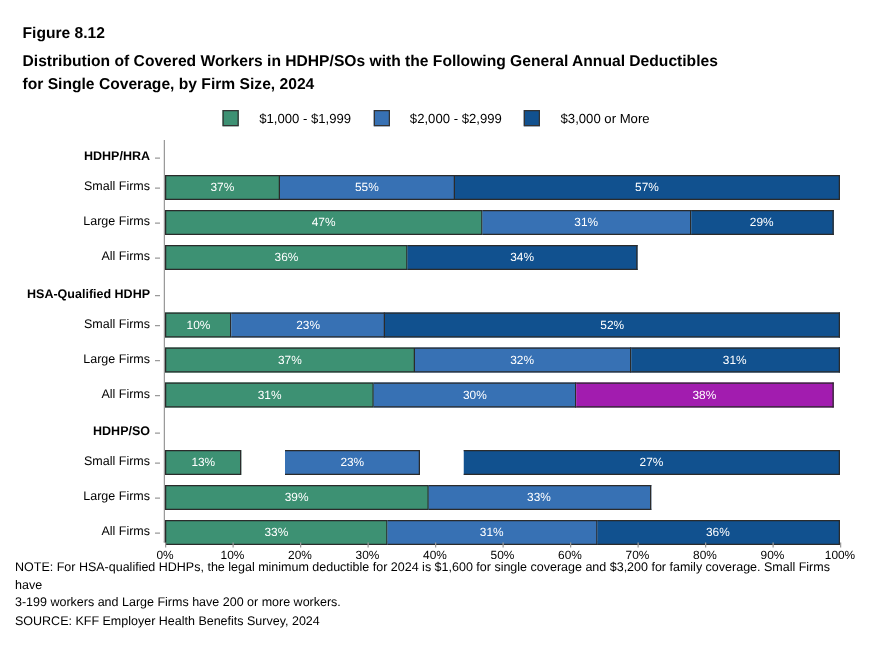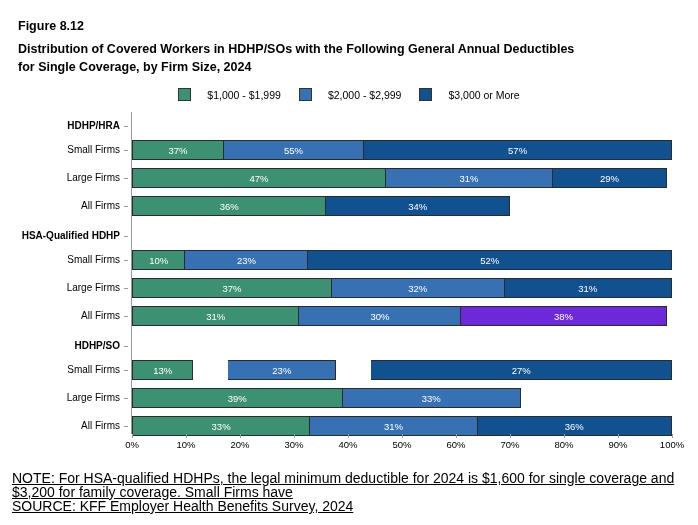--- a/index.html
+++ b/index.html
@@ -142,26 +142,25 @@
   .xtick-mark {
     position: absolute;
     top: 322px;
     width: 1px;
     height: 4px;
     background: #9a9a9a;
   }
   .footnote {
     position: absolute;
     left: 12px;
-    top: 472px;
+    top: 448px;
     width: 672px;
-    font-size: 14px;
+    font-size: 10px;
     line-height: 13.5px;
     color: #000000;
-    text-decoration: underline;
   }
   .footnote div {
     margin-bottom: 1px;
   }
 </style>
 </head>
 <body>
 
 <div class="page">
 
@@ -234,21 +233,21 @@
           <div class="seg" style="width: 68%; background: rgb(17, 81, 143);">52%</div>
         </div>
         <div class="row" style="top: 166px; height: 20px; width: 100%;">
           <div class="seg" style="width: 37%; background: rgb(61, 145, 115);">37%</div>
           <div class="seg" style="width: 32%; background: rgb(55, 113, 180);">32%</div>
           <div class="seg" style="width: 31%; background: rgb(17, 81, 143);">31%</div>
         </div>
         <div class="row" style="top: 194px; height: 20px; width: 100%;">
           <div class="seg" style="width: 31%; background: rgb(61, 145, 115);">31%</div>
           <div class="seg" style="width: 30%; background: rgb(55, 113, 180);">30%</div>
-          <div class="seg" style="width: 38%; background: #6d28d9; text-align: right;">38%</div>
+          <div class="seg" style="width: 38%; background: #a21caf; text-align: right;">38%</div>
         </div>
         <div class="row" style="top: 248px; height: 20px; width: 100%; gap: 35px;">
           <div class="seg" style="width: 13%; background: rgb(61, 145, 115);">13%</div>
           <div class="seg" style="width: 23%; background: rgb(55, 113, 180);">23%</div>
           <div class="seg" style="width: 64%; background: rgb(17, 81, 143);">27%</div>
         </div>
         <div class="row" style="top: 276px; height: 20px; width: 100%;">
           <div class="seg" style="width: 39%; background: rgb(61, 145, 115);">39%</div>
           <div class="seg" style="width: 33%; background: rgb(55, 113, 180);">33%</div>
         </div>
@@ -277,16 +276,17 @@
         <div class="xtick-mark" style="left: calc(80% - 0.5px);"></div>
         <div class="xtick" style="left: 90%;">90%</div>
         <div class="xtick-mark" style="left: calc(90% - 0.5px);"></div>
         <div class="xtick" style="left: 100%;">100%</div>
         <div class="xtick-mark" style="left: calc(100% - 0.5px);"></div>
       </div>
   </div>
 
   <div class="footnote">
     <div>NOTE: For HSA-qualified HDHPs, the legal minimum deductible for 2024 is $1,600 for single coverage and $3,200 for family coverage. Small Firms have</div>
+    <div>3-199 workers and Large Firms have 200 or more workers.</div>
     <div>SOURCE: KFF Employer Health Benefits Survey, 2024</div>
   </div>
 
 </div>
 
 </body></html>

